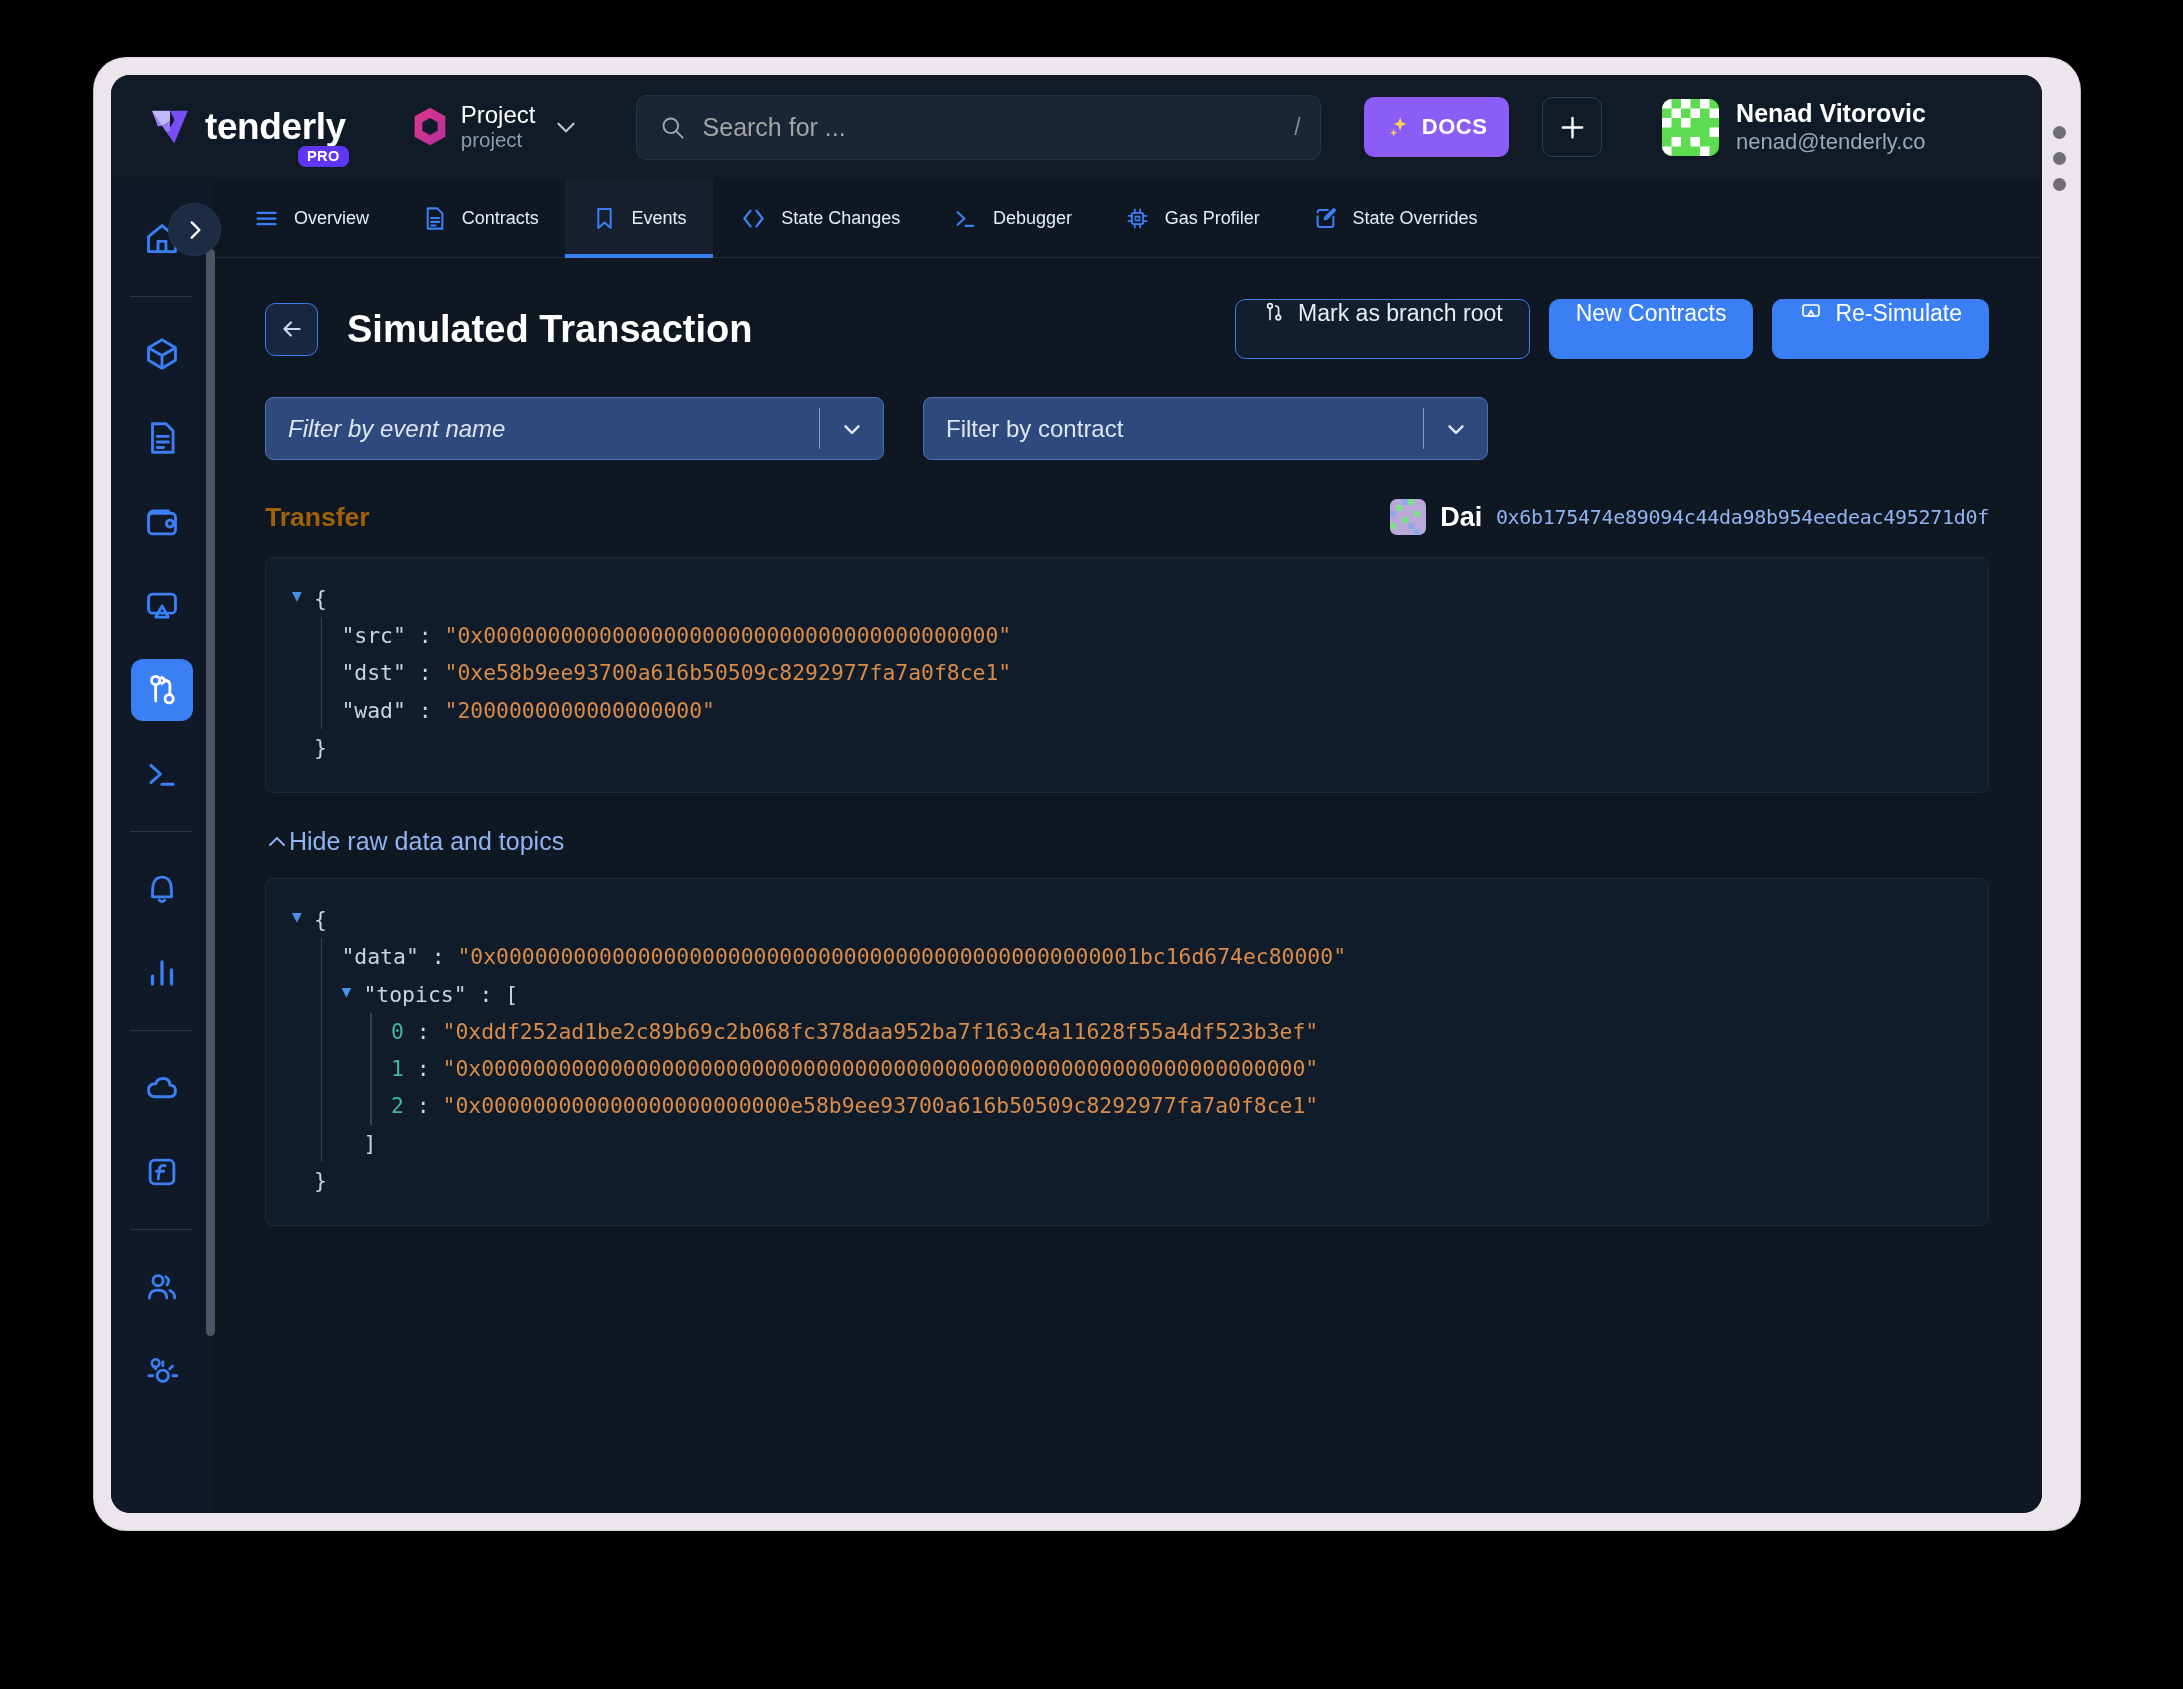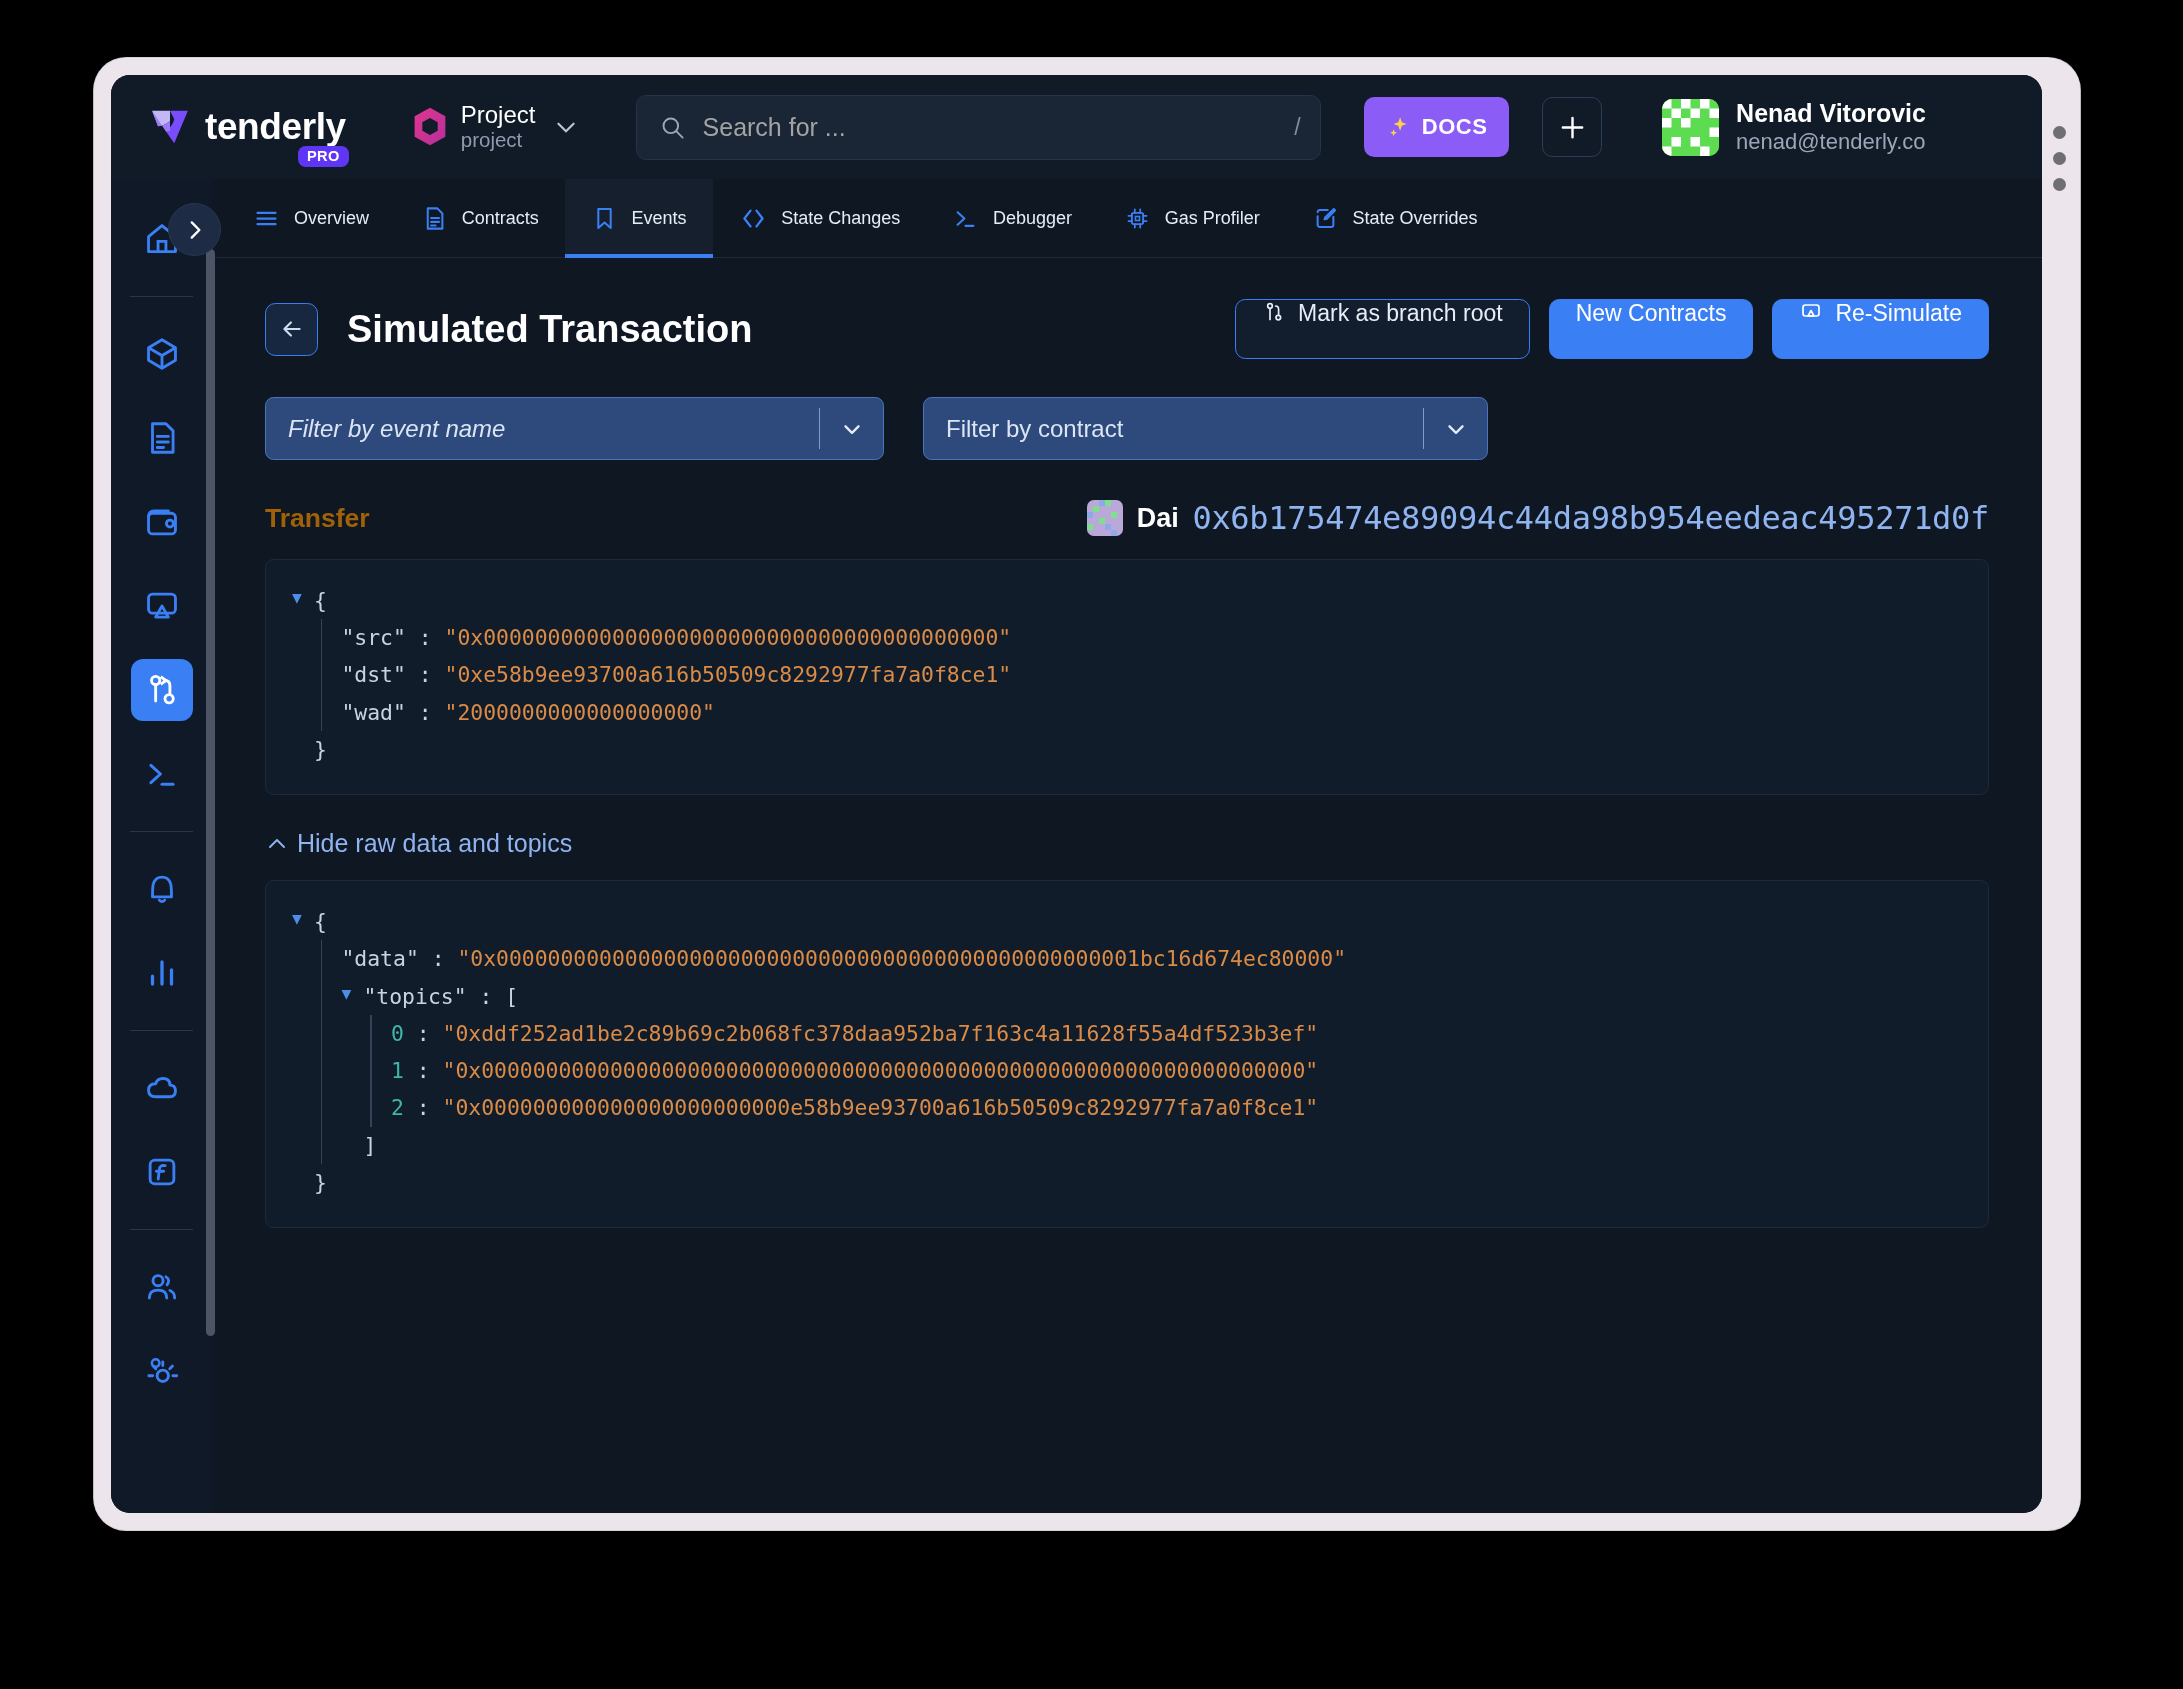--- a/index.html
+++ b/index.html
@@ -201,21 +201,21 @@
   
   #event-row {
     display: flex; align-items: center;
     padding: 39px 53px 0 53px;
   }
   #event-name { color: #a16207; font-size: 26.5px; font-weight: 700; }
   #contract-ref { margin-left: auto; display: flex; align-items: center; gap: 13.7px; cursor: pointer; }
   #contract-icon { width: 36px; height: 36px; border-radius: 6.8px; overflow: hidden; }
   #contract-label { color: #ffffff; font-size: 27px; font-weight: 700; }
   #contract-addr {
-    color: #8fb4f0; font-size: 32px;
+    color: #8fb4f0; font-size: 20px;
     font-family: "DejaVu Sans Mono", monospace;
     letter-spacing: -0.3px;
   }
 
   
   .code-card {
     margin: 22px 53px 0 53px;
     background: #111c2b;
     border: 0.9px solid #1d2a3c;
     border-radius: 8.6px;
@@ -235,21 +235,21 @@
     width: 1.7px; background: #32435a; flex: 0 0 1.7px;
     align-self: stretch; margin-left: 6.8px; margin-right: 19px;
   }
   .k-punct { color: #c9d4e3; }
   .k-key { color: #c9d4e3; }
   .k-str { color: #d98b47; }
   .k-idx { color: #3fb6a8; }
 
   
   #raw-toggle {
-    display: flex; align-items: center; gap: 8px;
+    display: flex; align-items: center; gap: 0;
     padding: 34px 53px 0 53px; cursor: pointer; width: fit-content;
   }
   #raw-toggle .rt-label { color: #8fb4f0; font-size: 25px; }
 
   .sp { white-space: pre; }
 </style>
 </head>
 <body>
 
 <div id="device-frame">

